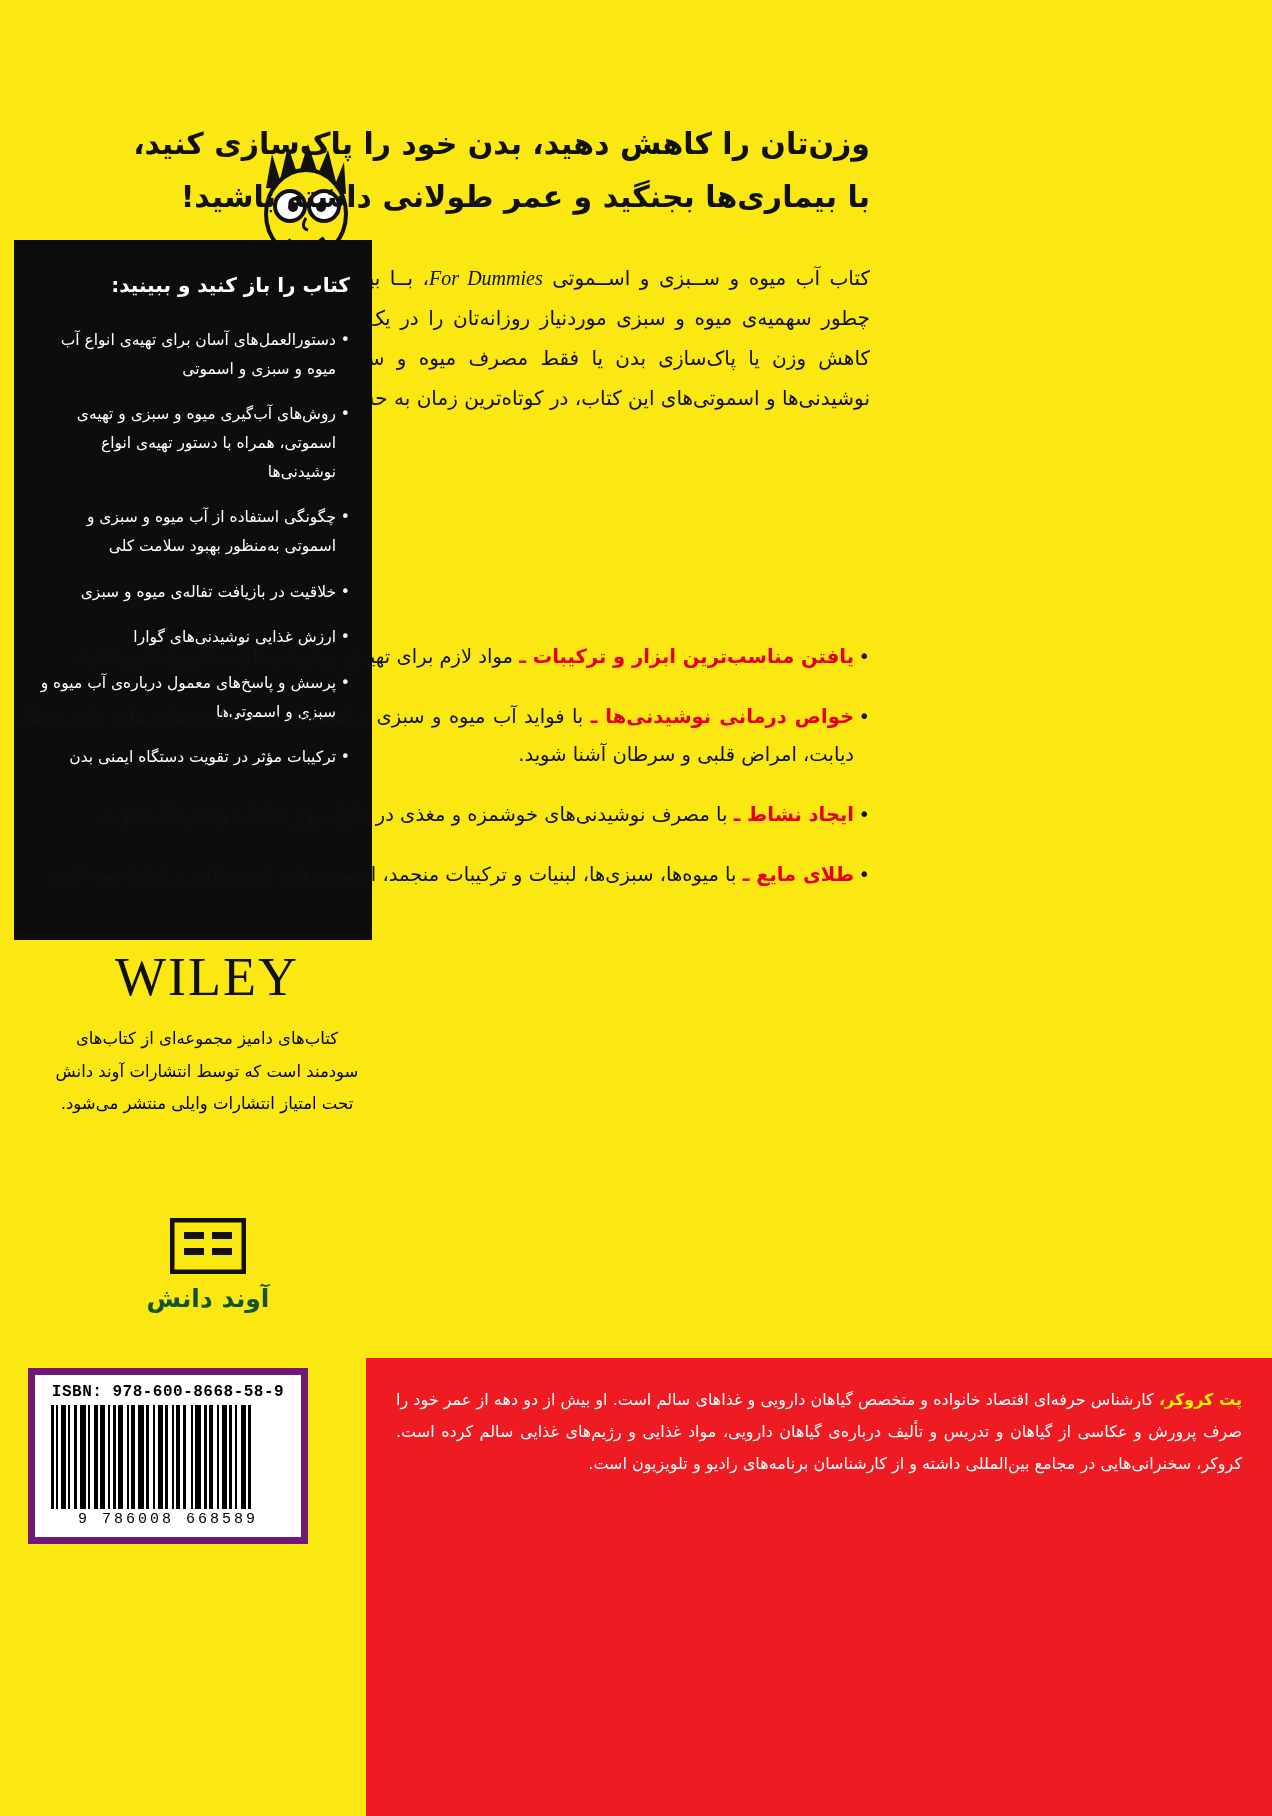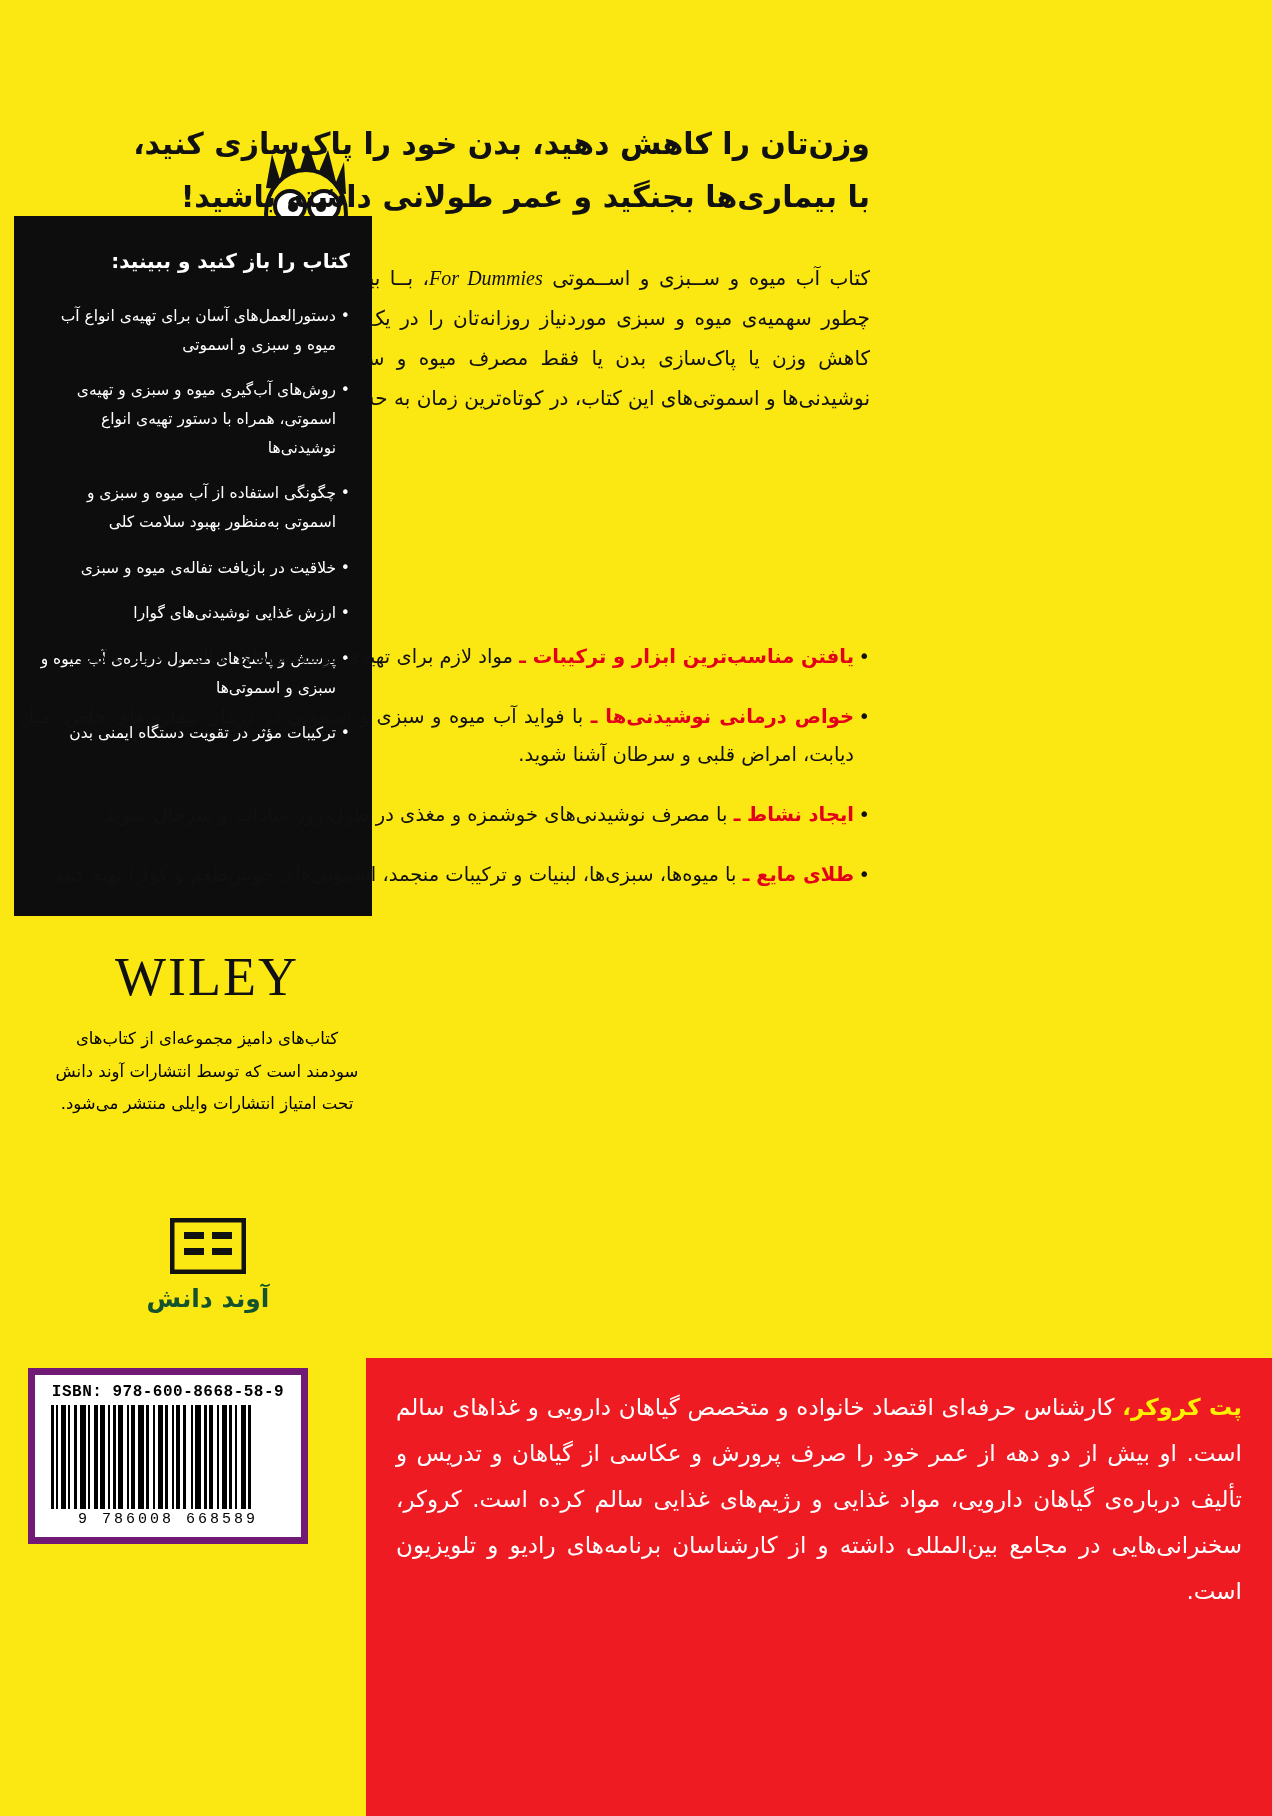--- a/index.html
+++ b/index.html
@@ -14,21 +14,21 @@
     position: relative;
     width: 1272px;
     height: 1816px;
     background: #fbe712;
     overflow: hidden;
   }
 
   
   .black-panel {
     position: absolute;
-    top: 216px;
+    top: 240px;
     right: 900px;  
     left: 14px;
     width: 358px;
     height: 700px;
     background: #0d0d0d;
     box-sizing: border-box;
     padding: 30px 22px 20px 22px;
     color: #ffffff;
   }
   .black-panel .bp-title {
@@ -225,21 +225,21 @@
     top: 1358px;
     width: 906px;
     height: 458px;
     background: #ef1b23;
     box-sizing: border-box;
     padding: 26px 30px;
     color: #ffffff;
   }
   .author-box p {
     margin: 0;
-    font-size: 23px;
+    font-size: 16px;
     line-height: 2.0;
     text-align: justify;
   }
   .author-box .who {
     color: #fff200;
     font-weight: bold;
   }
 </style>
 </head>
 <body>

